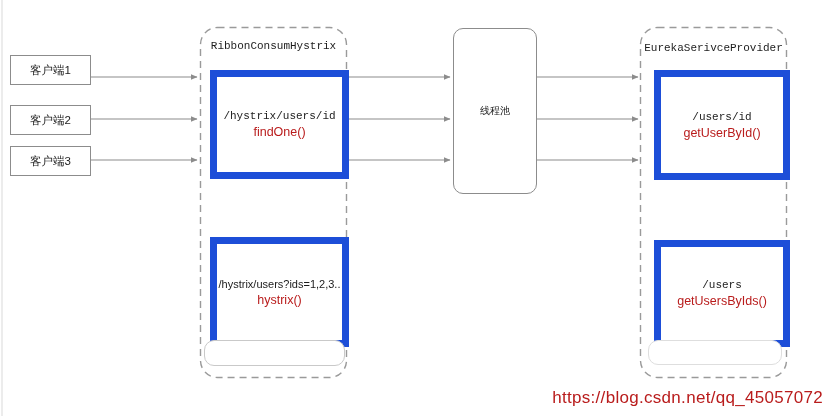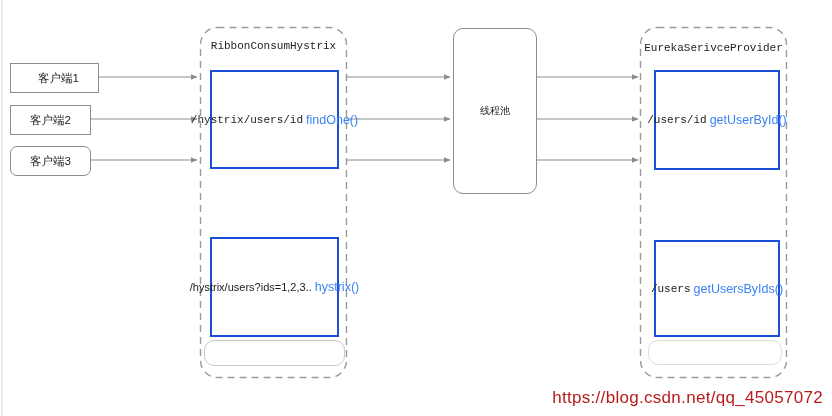--- a/index.html
+++ b/index.html
@@ -8,38 +8,38 @@
     font-family:"Liberation Sans",sans-serif;
   }
   .page-edge-left{position:absolute;left:1px;top:0;width:2px;height:100%;background:#ececec;}
   .svg-layer{position:absolute;left:0;top:0;width:832px;height:416px;pointer-events:none;}
 
   .client-box{
     position:absolute;left:10px;width:79px;height:28px;background:#fff;
     border:1px solid #8c8c8c;display:flex;align-items:center;justify-content:center;
     font-size:11.5px;color:#222;
   }
-  .client-1{top:63px;padding-left:8px;} .client-2{top:105px;} .client-3{top:146px;border-radius:7px;}
+  .client-1{top:55px;} .client-2{top:105px;} .client-3{top:146px;}
 
   .container-title{
     position:absolute;width:147px;text-align:center;
     font-family:"Liberation Mono","DejaVu Sans Mono",monospace;
     font-size:11px;color:#1c1c1c;white-space:nowrap;
   }
   .ribbon-title{left:200px;top:40px;}
   .eureka-title{left:640px;top:42px;}
 
   .endpoint-box{
-    position:absolute;background:#fff;border:2px solid #1d4ed8;
-    display:flex;align-items:center;justify-content:center;
+    position:absolute;background:#fff;border:7px solid #1d4ed8;
+    display:flex;flex-direction:column;align-items:center;justify-content:center;
     gap:3px;text-align:center;
   }
   .ep-path{font-family:"Liberation Mono","DejaVu Sans Mono",monospace;font-size:11px;color:#222;white-space:nowrap;}
   .ep-path.path-sans{font-family:"Liberation Sans",sans-serif;font-size:11px;color:#1a1a1a;}
-  .ep-method{font-family:"Liberation Sans",sans-serif;font-size:12.5px;color:#3b82f6;white-space:nowrap;}
+  .ep-method{font-family:"Liberation Sans",sans-serif;font-size:12.5px;color:#b91c1c;white-space:nowrap;}
 
   .ribbon-ep-1{left:210px;top:70px;width:125px;height:95px;}
   .ribbon-ep-2{left:210px;top:237px;width:125px;height:96px;}
   .eureka-ep-1{left:654px;top:70px;width:122px;height:96px;}
   .eureka-ep-2{left:654px;top:240px;width:122px;height:93px;}
 
   .inner-slot{
     position:absolute;background:#fff;border-radius:10px;
   }
   .ribbon-slot{left:204px;top:340px;width:139px;height:24px;border:1px solid #c9c9c9;}

